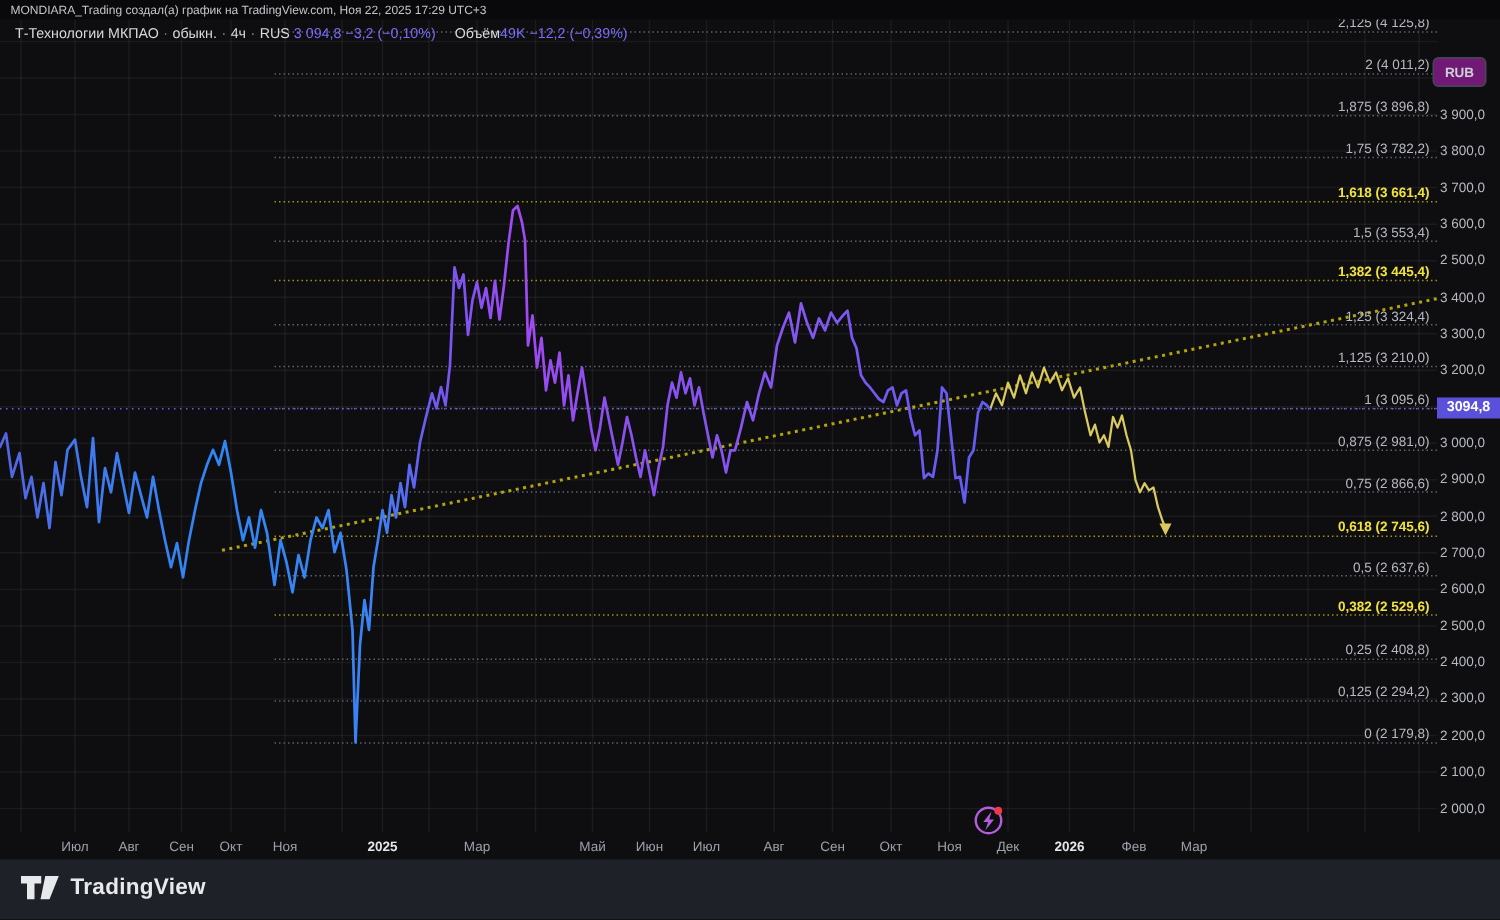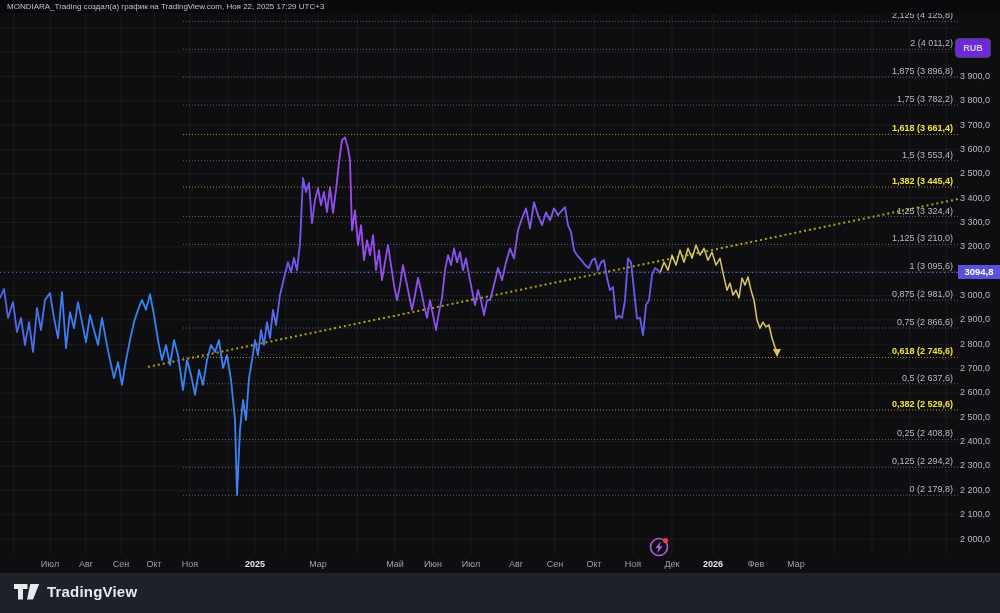--- a/index.html
+++ b/index.html
@@ -13,21 +13,21 @@
   .fib-label{position:absolute;right:47px;font-size:9px;white-space:nowrap;color:#b7bac1;}
   .fib-label.key{color:#f2e33c;font-weight:bold;}
   .price-tick{position:absolute;right:10px;font-size:9px;color:#b7bac1;white-space:nowrap;}
   .month-label{position:absolute;font-size:9px;color:#9da0a8;transform:translateX(-50%);white-space:nowrap;}
   .month-label.year{color:#e4e6ea;font-weight:bold;}
   #legend{position:absolute;left:10px;top:4px;font-size:9.5px;color:#d7d9dd;white-space:nowrap;z-index:5;}
   #legend .sep{color:#83868e;margin:0 3px;}
   #legend .val{color:#7a6cf5;}
   #legend .vol-label{color:#d7d9dd;margin-left:10px;}
   #rub-button{position:absolute;left:955px;top:25px;width:34px;height:18px;border:1px solid #45484f;
-    border-radius:4px;background:#6d28d9;color:#cdd0d6;font-size:9px;font-weight:bold;text-align:center;
+    border-radius:4px;background:#701a75;color:#cdd0d6;font-size:9px;font-weight:bold;text-align:center;
     line-height:18px;z-index:6;}
   #price-badge{position:absolute;left:958px;top:252px;width:42px;height:14px;background:#5a50da;color:#fff;
     font-size:9.5px;font-weight:bold;text-align:center;line-height:14px;z-index:6;}
   #price-scale{position:absolute;left:955px;top:0;width:45px;height:542px;z-index:4;}
   #time-scale{position:absolute;left:0;top:542px;width:1000px;height:18px;z-index:4;}
   #bottom-bar{position:absolute;left:0;top:573px;width:1000px;height:40px;background:#1e2128;}
   #tv-logo{position:absolute;left:14px;top:10px;display:flex;align-items:flex-start;gap:7px;color:#e8e9ec;
     font-size:15px;font-weight:bold;letter-spacing:.2px;}
 </style>
 </head>
@@ -184,20 +184,27 @@
         <div class="month-label" style="left: 516px; top: 546px;">Авг</div>
         <div class="month-label" style="left: 555px; top: 546px;">Сен</div>
         <div class="month-label" style="left: 594px; top: 546px;">Окт</div>
         <div class="month-label" style="left: 633px; top: 546px;">Ноя</div>
         <div class="month-label" style="left: 672px; top: 546px;">Дек</div>
         <div class="month-label year" style="left: 713px; top: 546px;">2026</div>
         <div class="month-label" style="left: 756px; top: 546px;">Фев</div>
         <div class="month-label" style="left: 796px; top: 546px;">Мар</div>
       </div>
 
+    <div id="legend">
+      <span>Т-Технологии МКПАО</span><span class="sep">·</span><span>обыкн.</span><span class="sep">·</span><span>4ч</span><span class="sep">·</span><span>RUS</span>
+      <span class="val">3 094,8</span>
+      <span class="val">−3,2 (−0,10%)</span>
+      <span class="vol-label">Объём</span><span class="val">49K</span>
+      <span class="val">−12,2 (−0,39%)</span>
+    </div>
 
     <div id="rub-button">RUB</div>
     <div id="price-badge" style="top: 252.448px;">3094,8</div>
     <div id="price-scale"></div>
     <div id="time-scale"></div>
   </div>
 
   <div id="bottom-bar">
     <div id="tv-logo">
       <svg width="26" height="17" viewBox="0 0 26 17">

